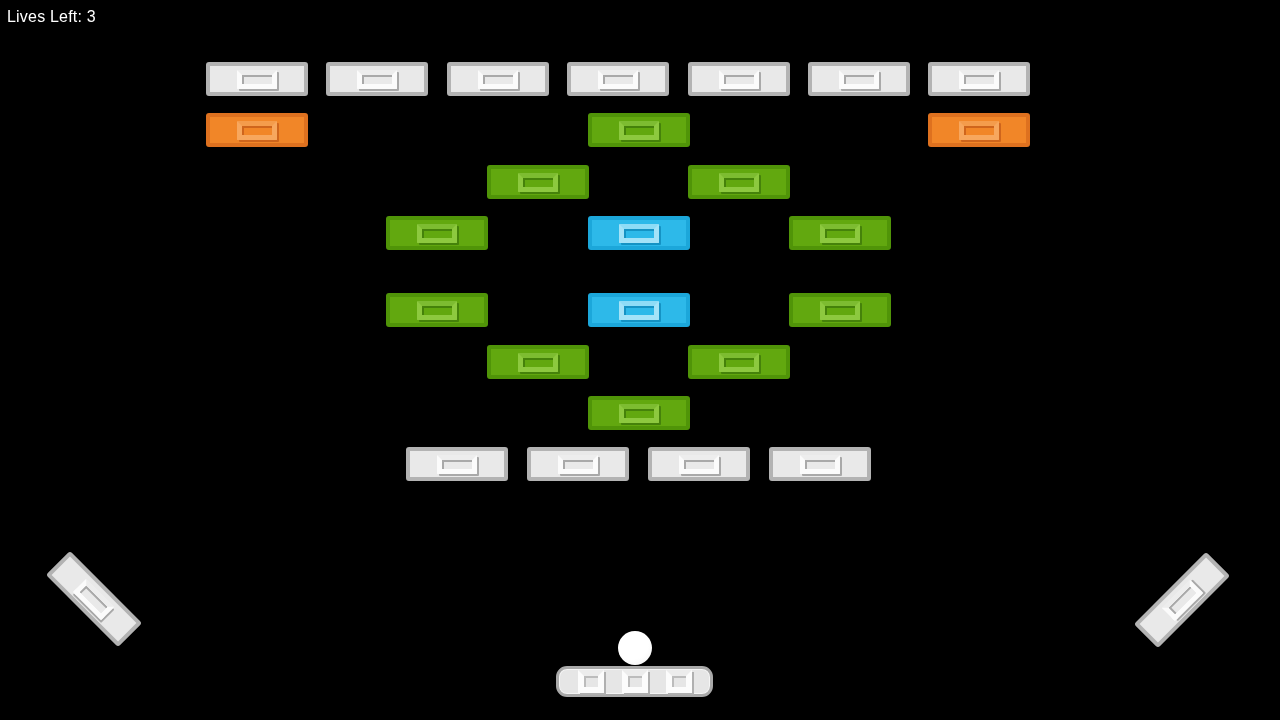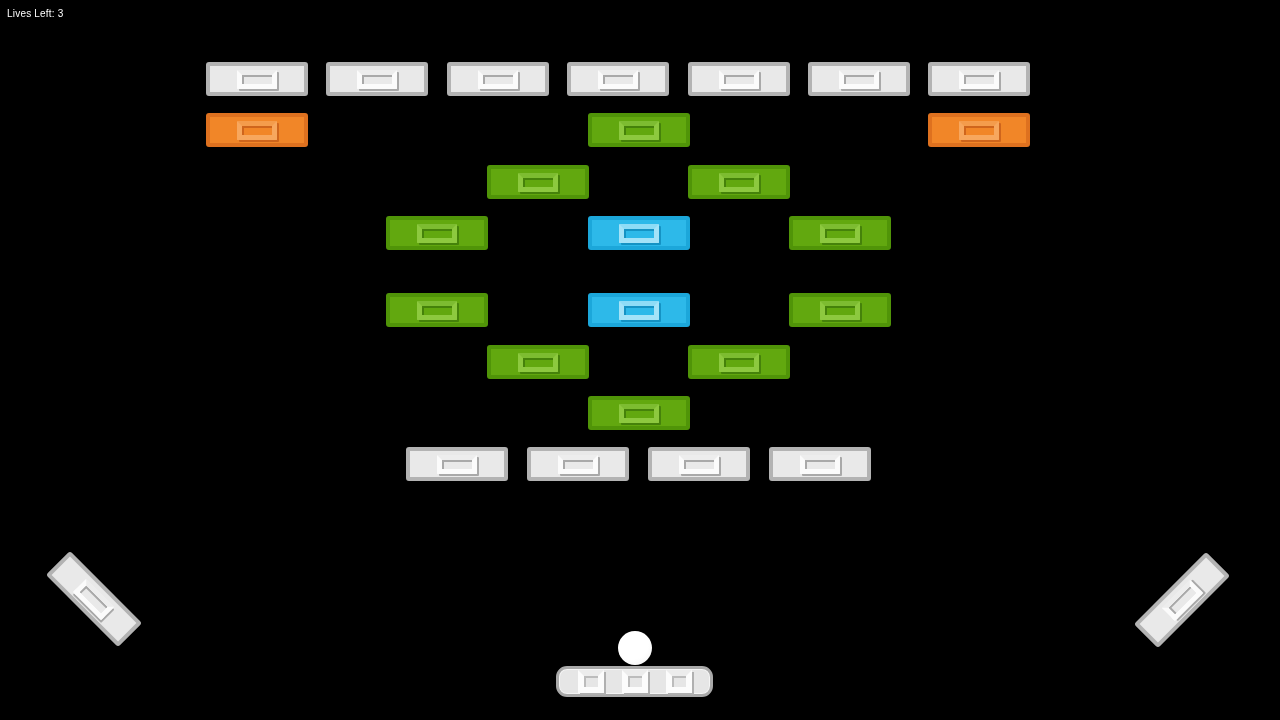--- a/index.html
+++ b/index.html
@@ -11,21 +11,21 @@
   }
   .screen {
     position: relative;
     width: 1280px; height: 720px;
     background: #000;
   }
   .hud {
     position: absolute;
     left: 7px; top: 8px;
     color: #ffffff;
-    font-size: 10px;
+    font-size: 16px;
     letter-spacing: 0.2px;
   }
   .area { position: absolute; inset: 0; }
   .brick {
     position: absolute;
     width: 102px; height: 34px;
     box-sizing: border-box;
     border: 4px solid;
     border-radius: 3px;
     display: flex;

